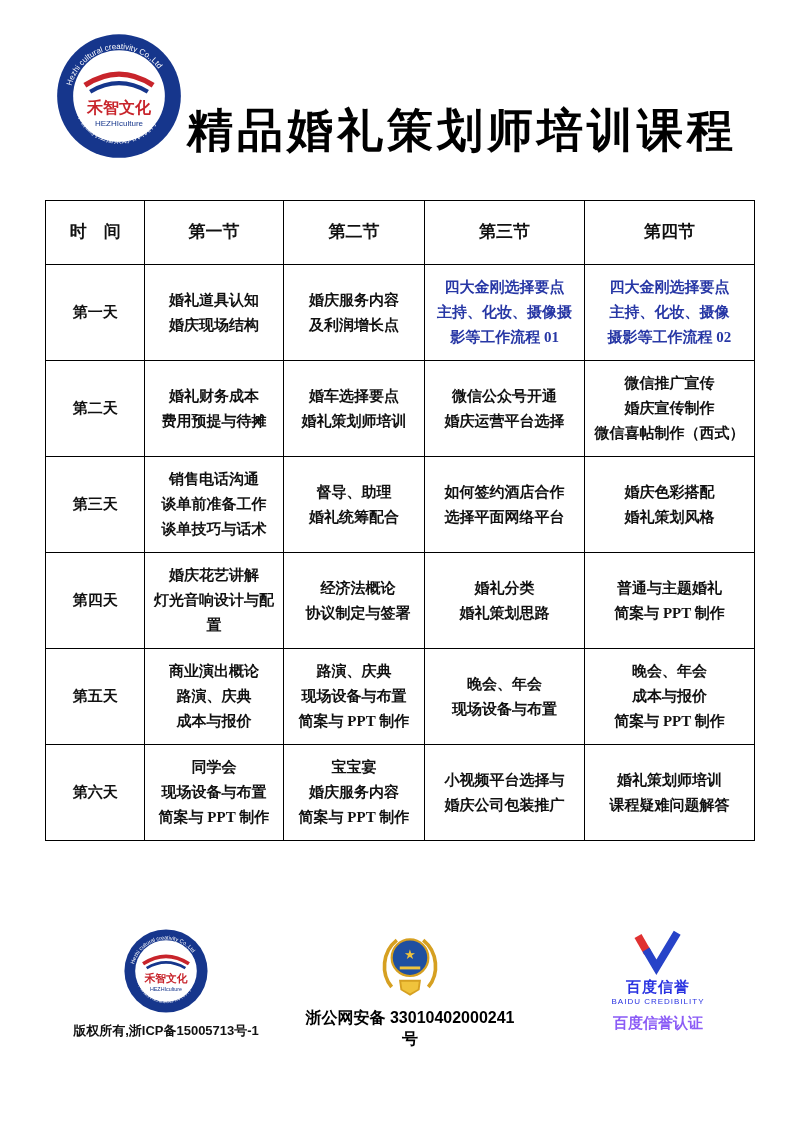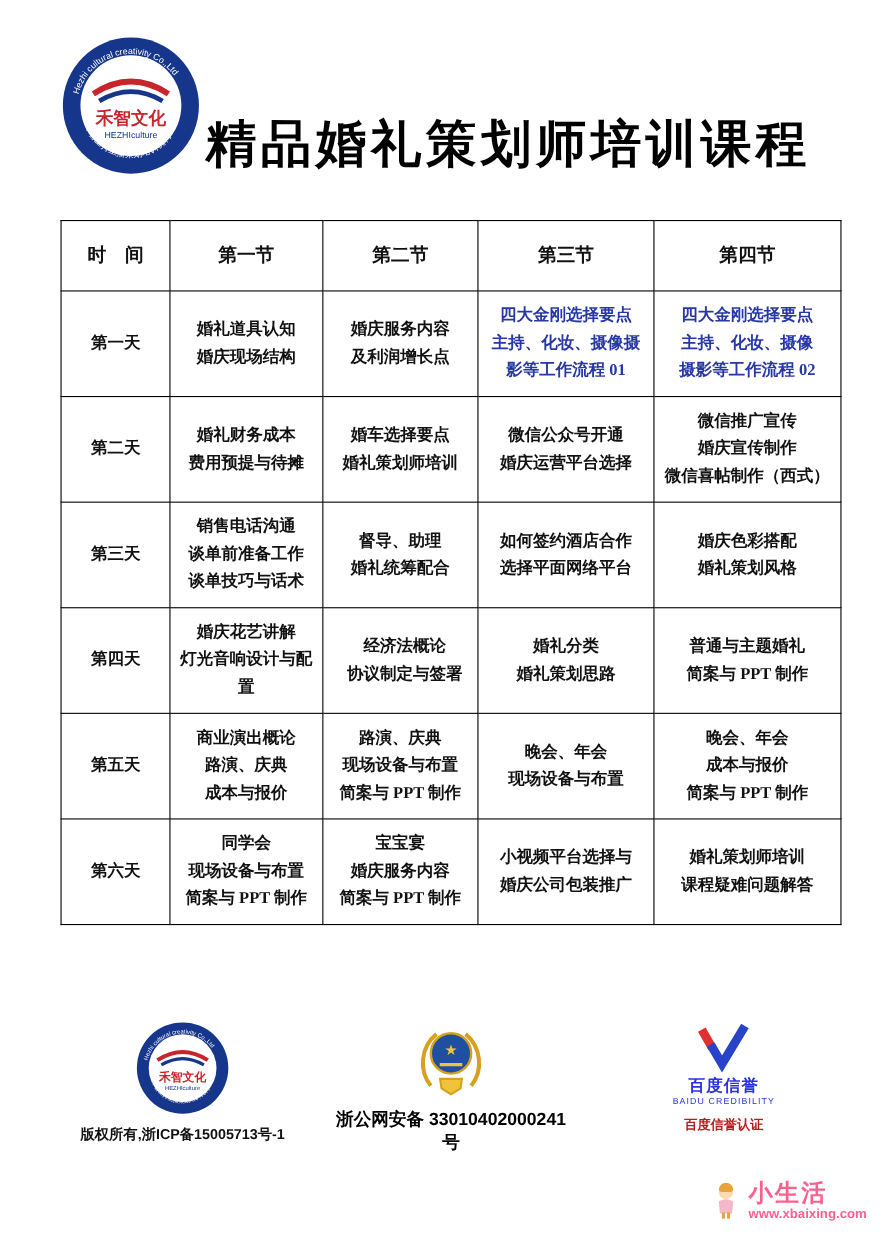--- a/index.html
+++ b/index.html
@@ -17,21 +17,21 @@
   .logo-main { position:absolute; left:55px; top:4px; width:128px; height:128px; }
   .page-title {
     position:absolute; left:187px; top:72px;
     font-family:"Liberation Sans", sans-serif;
     font-size:46px; font-weight:900; letter-spacing:4px;
     color:#000; white-space:nowrap;
   }
 
   
   table.course {
-    position:absolute; top:200px; left:55px; width:710px;
+    position:absolute; top:200px; left:45px; width:710px;
     border-collapse:collapse; table-layout:fixed;
     text-align:center; color:#111;
   }
   table.course th, table.course td {
     border:1px solid #000;
     vertical-align:middle;
     white-space:pre-line;
     padding:4px 4px;
     font-weight:700;
     line-height:1.65;
@@ -44,21 +44,21 @@
   .footer { position:absolute; top:928px; left:0; width:100%; height:130px; font-family:"Liberation Sans", sans-serif; }
   .f-col { position:absolute; display:flex; flex-direction:column; align-items:center; text-align:center; }
   .f-left  { left:38px;  width:256px; top:0; }
   .f-center{ left:300px; width:220px; top:0; }
   .f-right { left:560px; width:196px; top:0; }
   .f-left .logo-small { width:86px; height:86px; }
   .copyright-text { margin-top:8px; font-size:13px; font-weight:700; color:#111; }
   .police-text { margin-top:6px; font-size:16px; font-weight:800; color:#000; }
   .baidu-title { margin-top:2px; font-size:15px; font-weight:800; color:#2932e1; letter-spacing:1px; }
   .baidu-sub   { font-size:8px; color:#2932e1; letter-spacing:1px; }
-  .baidu-cert  { margin-top:8px; font-size:12px; font-weight:800; color:#b91c1c; }
+  .baidu-cert  { margin-top:8px; font-size:15px; font-weight:800; color:#8b5cf6; }
 
   
   .watermark {
     position:absolute; right:12px; top:1072px;
     display:flex; align-items:center; gap:6px;
     font-family:"Liberation Sans", sans-serif;
     text-decoration:none;
   }
   .wm-texts { display:flex; flex-direction:column; line-height:1.15; }
   .wm-name { font-size:22px; font-weight:800; color:#ff5f8f; letter-spacing:2px; }
@@ -233,27 +233,14 @@
         <path d="M10 10 L22 31" stroke="#e03131" stroke-width="10" fill="none"></path>
         <path d="M20 27 L33 49 L59 6" stroke="#2743c8" stroke-width="10" fill="none"></path>
       </svg>
       <div class="baidu-title">百度信誉</div>
       <div class="baidu-sub">BAIDU CREDIBILITY</div>
       <div class="baidu-cert">百度信誉认证</div>
     </div>
 
   </div>
 
-  <a class="watermark" href="#">
-    <svg viewBox="0 0 30 36" width="28" height="34">
-      <circle cx="15" cy="9" r="7" fill="#ffd9b3"></circle>
-      <path d="M8 7 A 7 7 0 0 1 22 7 L20 9 L10 9 Z" fill="#e8a33d"></path>
-      <path d="M8 18 Q15 14 22 18 L21 30 L9 30 Z" fill="#f4b8c9"></path>
-      <rect x="11" y="29" width="3" height="6" fill="#e8a33d"></rect>
-      <rect x="16" y="29" width="3" height="6" fill="#e8a33d"></rect>
-    </svg>
-    <span class="wm-texts">
-      <span class="wm-name">小生活</span>
-      <span class="wm-url">www.xbaixing.com</span>
-    </span>
-  </a>
 
 </div>
 
 </body></html>

